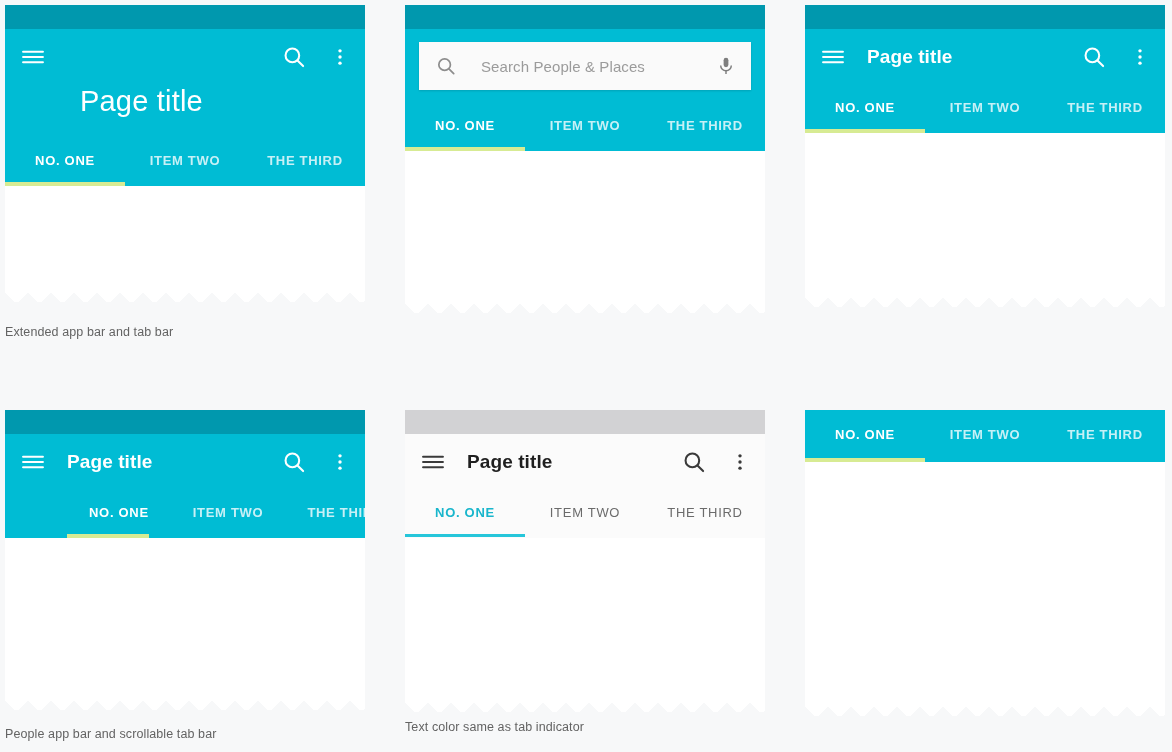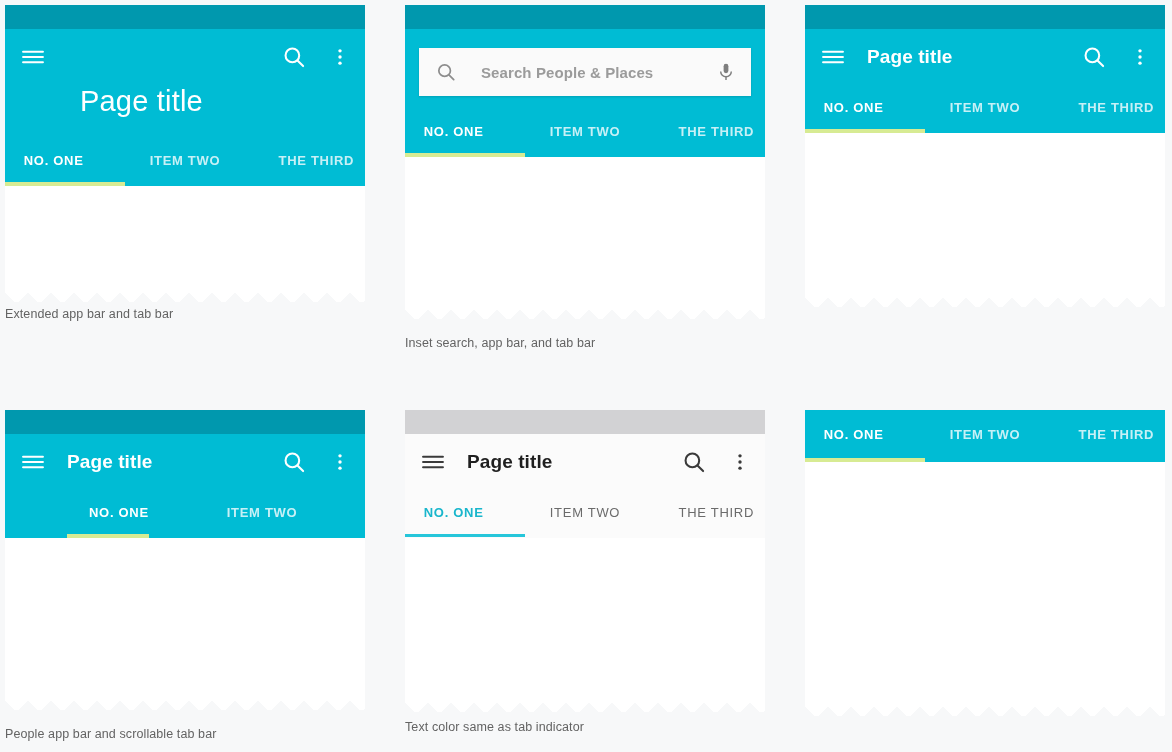--- a/index.html
+++ b/index.html
@@ -88,21 +88,20 @@
     padding-bottom: 4px;
     letter-spacing: .2px;
   }
 
   
   .tabbar {
     display: flex;
     height: 44px;
     width: 100%;
     position: relative;
-    gap: 34px;
   }
   .tab {
     flex: 1 1 0;
     display: flex;
     align-items: center;
     justify-content: center;
     font-size: 13px;
     font-weight: bold;
     letter-spacing: .7px;
     color: rgba(255,255,255,.78);
@@ -147,22 +146,21 @@
     bottom: 0;
     width: 100%;
     height: 13px;
     background:
       linear-gradient(-45deg, #f7f8f9 6.5px, transparent 0) 0 100% / 23px 13px repeat-x,
       linear-gradient(45deg,  #f7f8f9 6.5px, transparent 0) 0 100% / 23px 13px repeat-x;
   }
 
   
   .search-wrap {
-    padding: 19px 14px 13px 14px;
-    font-weight: bold;
+    padding: 13px 14px 13px 14px;
   }
   .search-field {
     height: 48px;
     background: #fafafa;
     display: flex;
     align-items: center;
     padding: 0 14px;
     box-shadow: 0 1px 2px rgba(0,0,0,.14);
   }
   .search-placeholder {
@@ -220,21 +218,21 @@
         </div>
         <div class="indicator-track">
           <div class="indicator" style="left:0; width:120px;"></div>
         </div>
       </div>
 
       <div class="pagebody" style="height:116px">
         <div class="torn"></div>
       </div>
     </div>
-    <div class="caption" style="margin-top:5px">Extended app bar and tab bar</div>
+    <div class="caption" style="margin-top:23px">Extended app bar and tab bar</div>
   </div>
 
   <div class="cell" style="left:405px; top:5px;">
     <div class="phone">
 
       <div class="statusbar teal"></div>
 
       <div class="appbar">
         <div class="search-wrap">
           <div class="search-field">
@@ -262,21 +260,20 @@
         </div>
         <div class="indicator-track">
           <div class="indicator" style="left:0; width:120px;"></div>
         </div>
       </div>
 
       <div class="pagebody" style="height:162px">
         <div class="torn"></div>
       </div>
     </div>
-    <div class="caption" style="margin-top:17px">Inset search, app bar, and tab bar</div>
   </div>
 
   <div class="cell" style="left:805px; top:5px;">
     <div class="phone">
 
       <div class="statusbar teal"></div>
 
       <div class="appbar">
         <div class="appbar-row">
           <span class="icon ic-menu">

